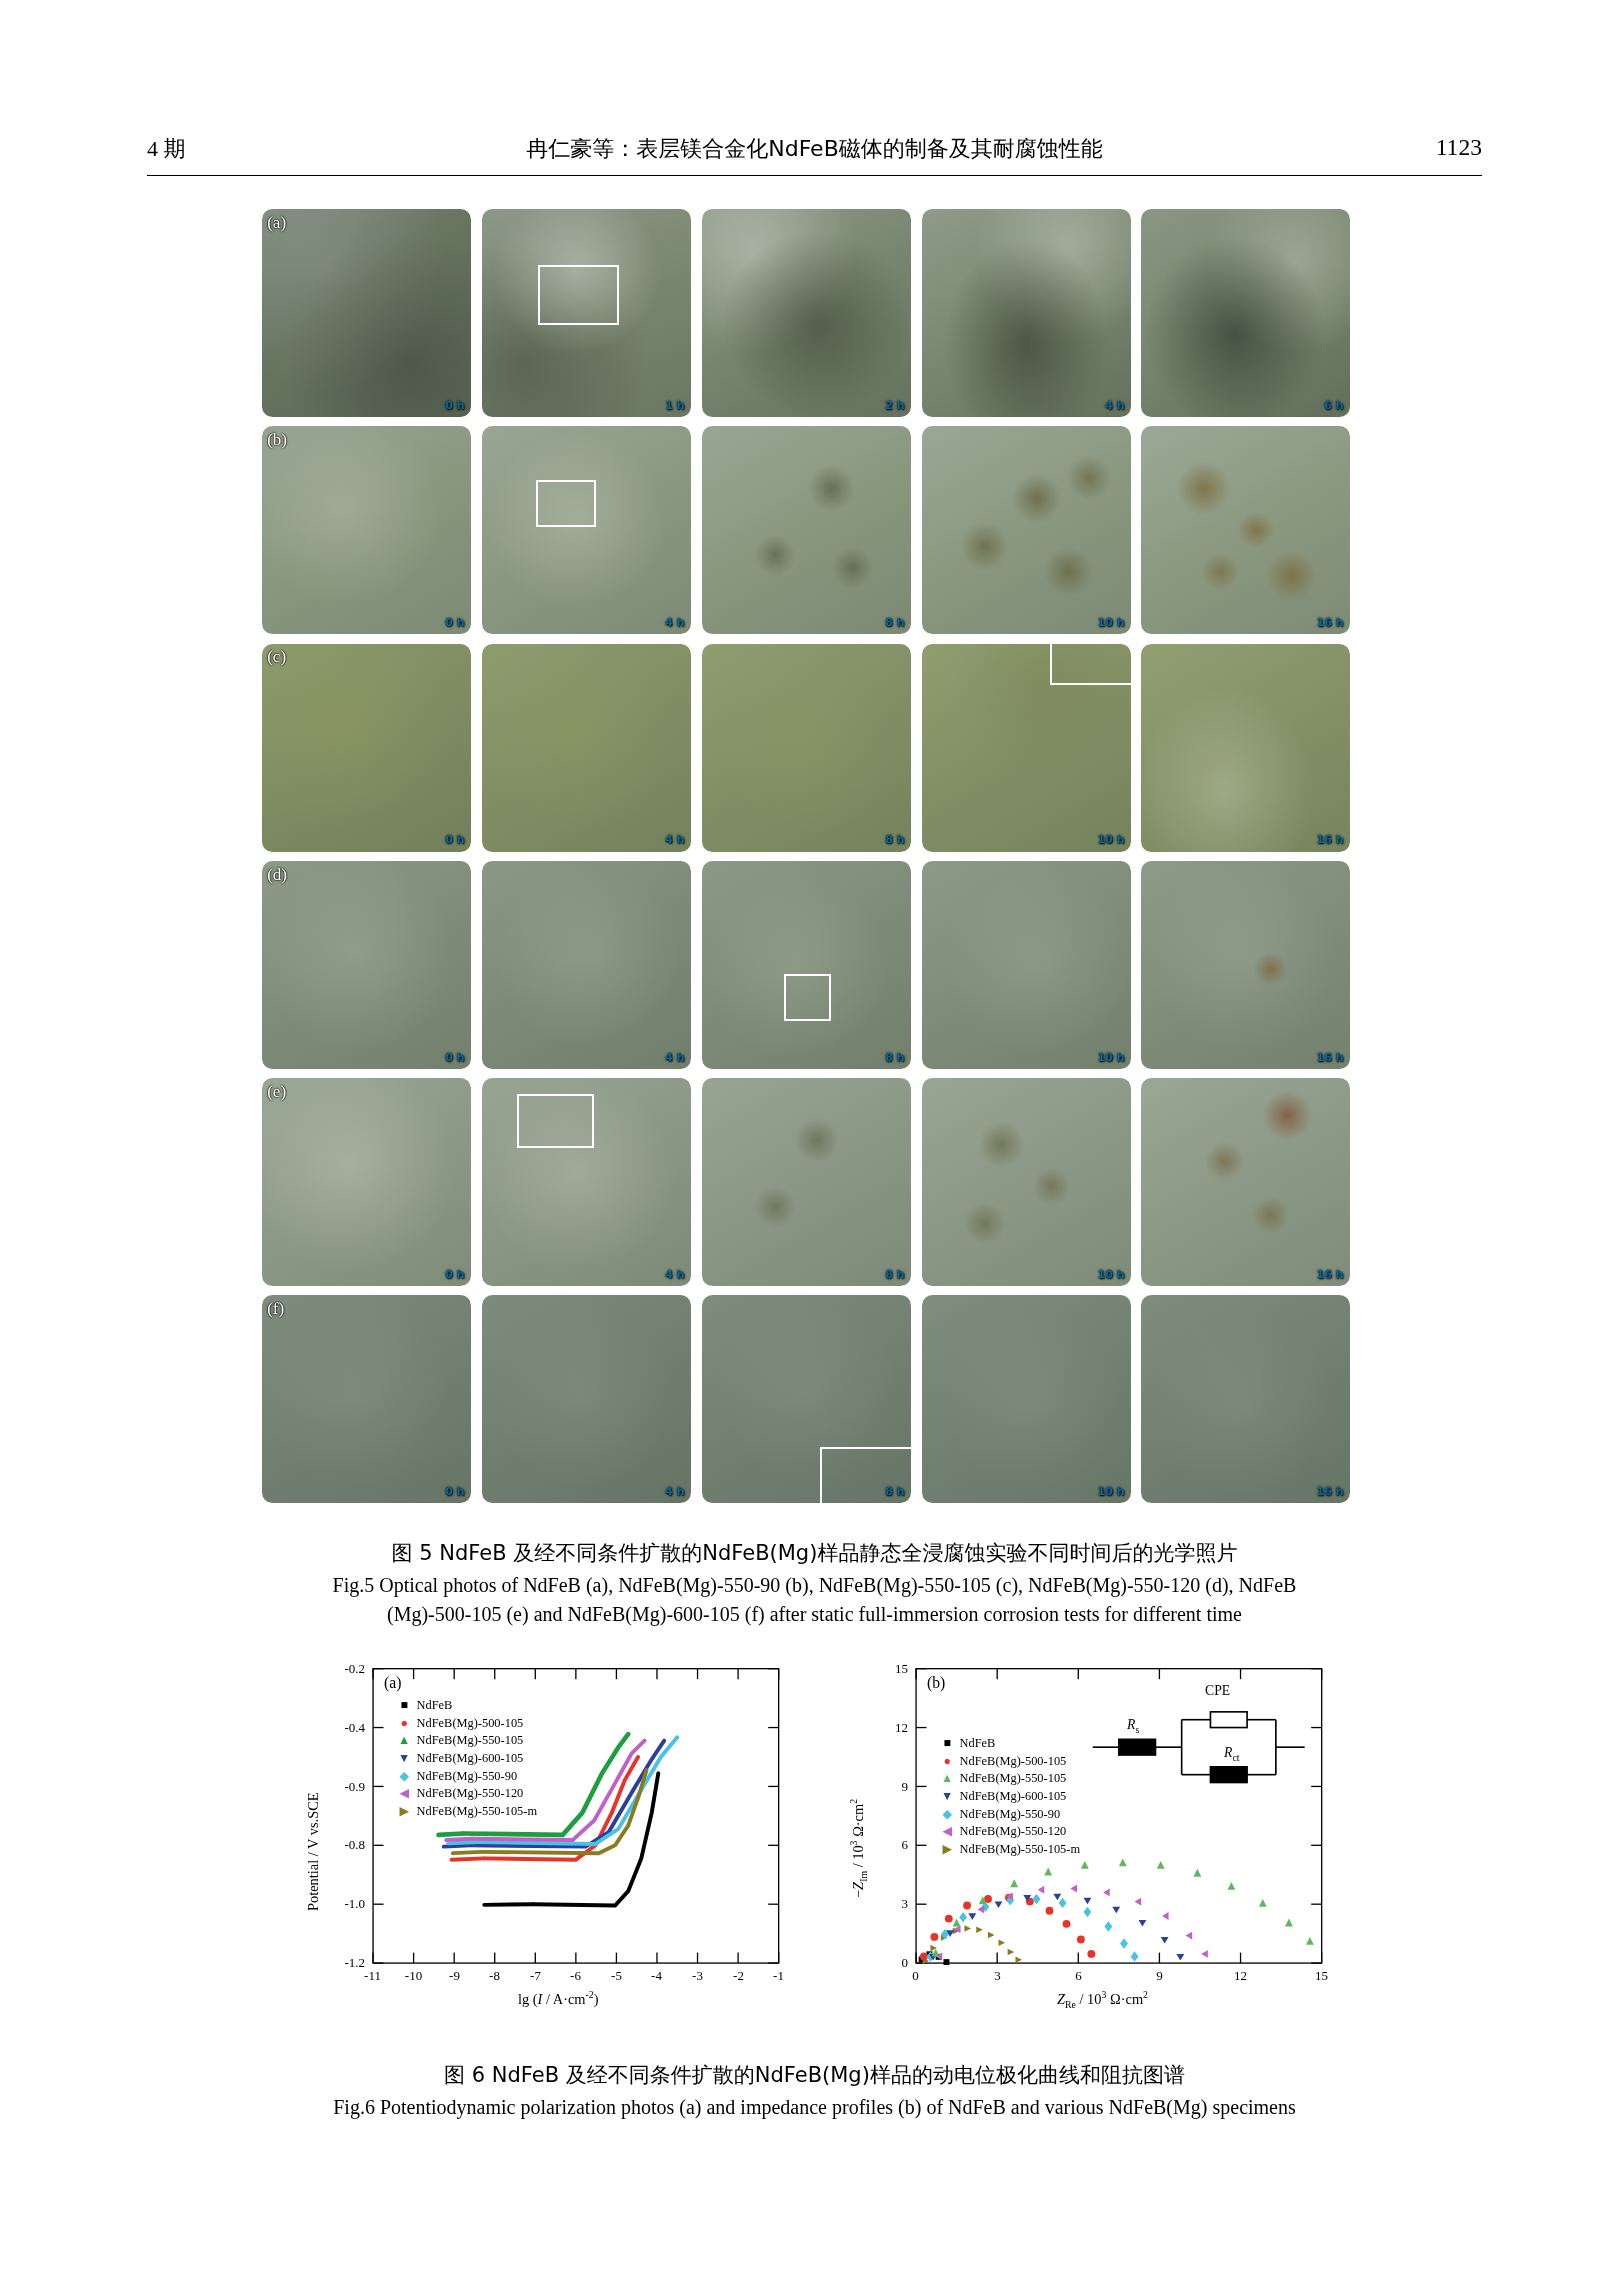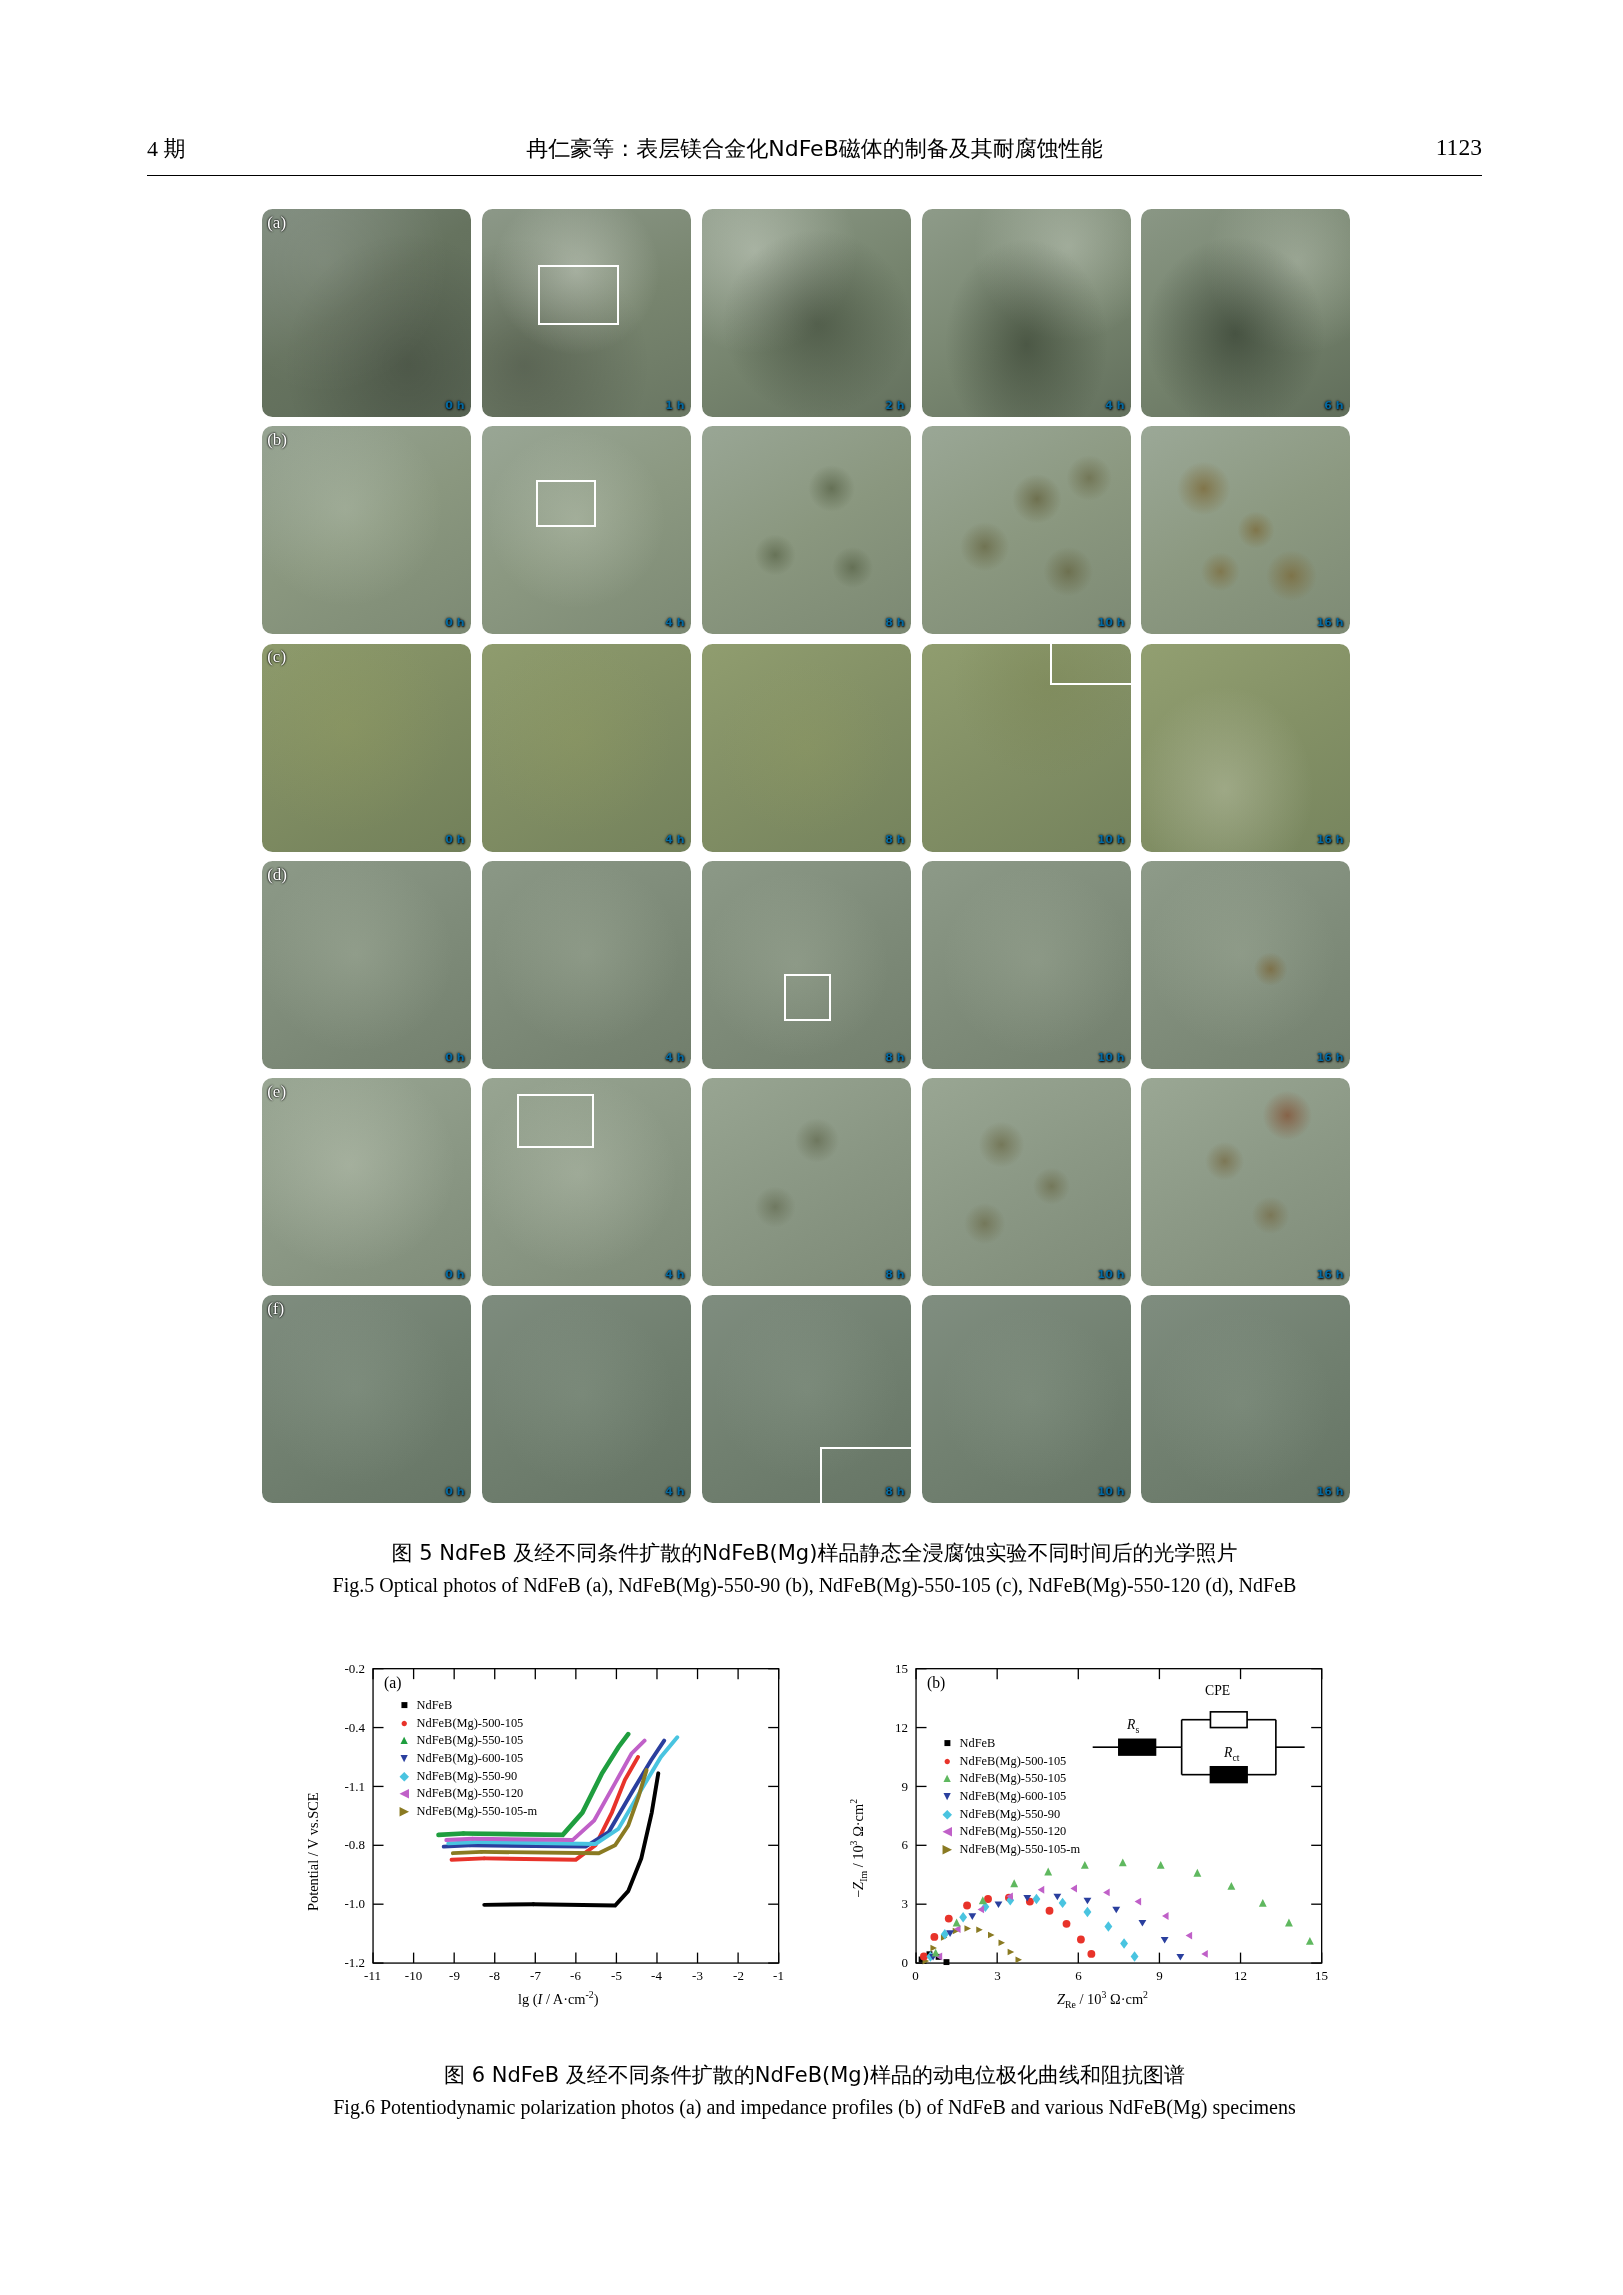--- a/index.html
+++ b/index.html
@@ -388,20 +388,21 @@
                radial-gradient(circle at 48% 52%, rgba(170,185,170,.16), transparent 60%),
                linear-gradient(150deg,#7f8d7f 0%,#718070 50%,#667565 100%);"></div>
         <div class="tr">16 h</div>
       </div>
     </div>
   </div>
 
   <div class="cap" style="top:1539px;">
     <div class="zh">图 5 NdFeB 及经不同条件扩散的NdFeB(Mg)样品静态全浸腐蚀实验不同时间后的光学照片</div>
     <div class="en" style="margin-top:3.9px;">Fig.5 Optical photos of NdFeB (a), NdFeB(Mg)-550-90 (b), NdFeB(Mg)-550-105 (c), NdFeB(Mg)-550-120 (d), NdFeB</div>
+    <div class="en">(Mg)-500-105 (e) and NdFeB(Mg)-600-105 (f) after static full-immersion corrosion tests for different time</div>
   </div>
 
   <div class="fig6">
 
     <div class="plot" style="left:26px;">
       <svg width="543" height="373" viewBox="0 0 830 570">
 
         <rect x="130" y="30" width="620" height="450" fill="#ffffff" stroke="#000" stroke-width="2"></rect>
 
         <g stroke="#000" stroke-width="2">
@@ -478,21 +479,21 @@
           <path d="M296,310 L475,312 L500,300 L520,270 L536,225 L548,185" stroke="#8a7a22"></path>
           <path d="M296,310 L252,312" stroke="#8a7a22"></path>
         </g>
       </svg>
 
       <div class="panel-tag" style="left:96px;top:25px;">(a)</div>
 
       
       <div class="ticky" style="left:31px;top:11.8px;">-0.2</div>
       <div class="ticky" style="left:31px;top:71px;">-0.4</div>
-      <div class="ticky" style="left:31px;top:130px;">-1.1</div>
+      <div class="ticky" style="left:31px;top:130px;">-0.9</div>
       <div class="ticky" style="left:31px;top:188px;">-0.8</div>
       <div class="ticky" style="left:31px;top:247px;">-1.0</div>
       <div class="ticky" style="left:31px;top:306px;">-1.2</div>
 
       
       <div class="tickx" style="left:65px;top:319px;">-11</div>
       <div class="tickx" style="left:106px;top:319px;">-10</div>
       <div class="tickx" style="left:147px;top:319px;">-9</div>
       <div class="tickx" style="left:187px;top:319px;">-8</div>
       <div class="tickx" style="left:228px;top:319px;">-7</div>

